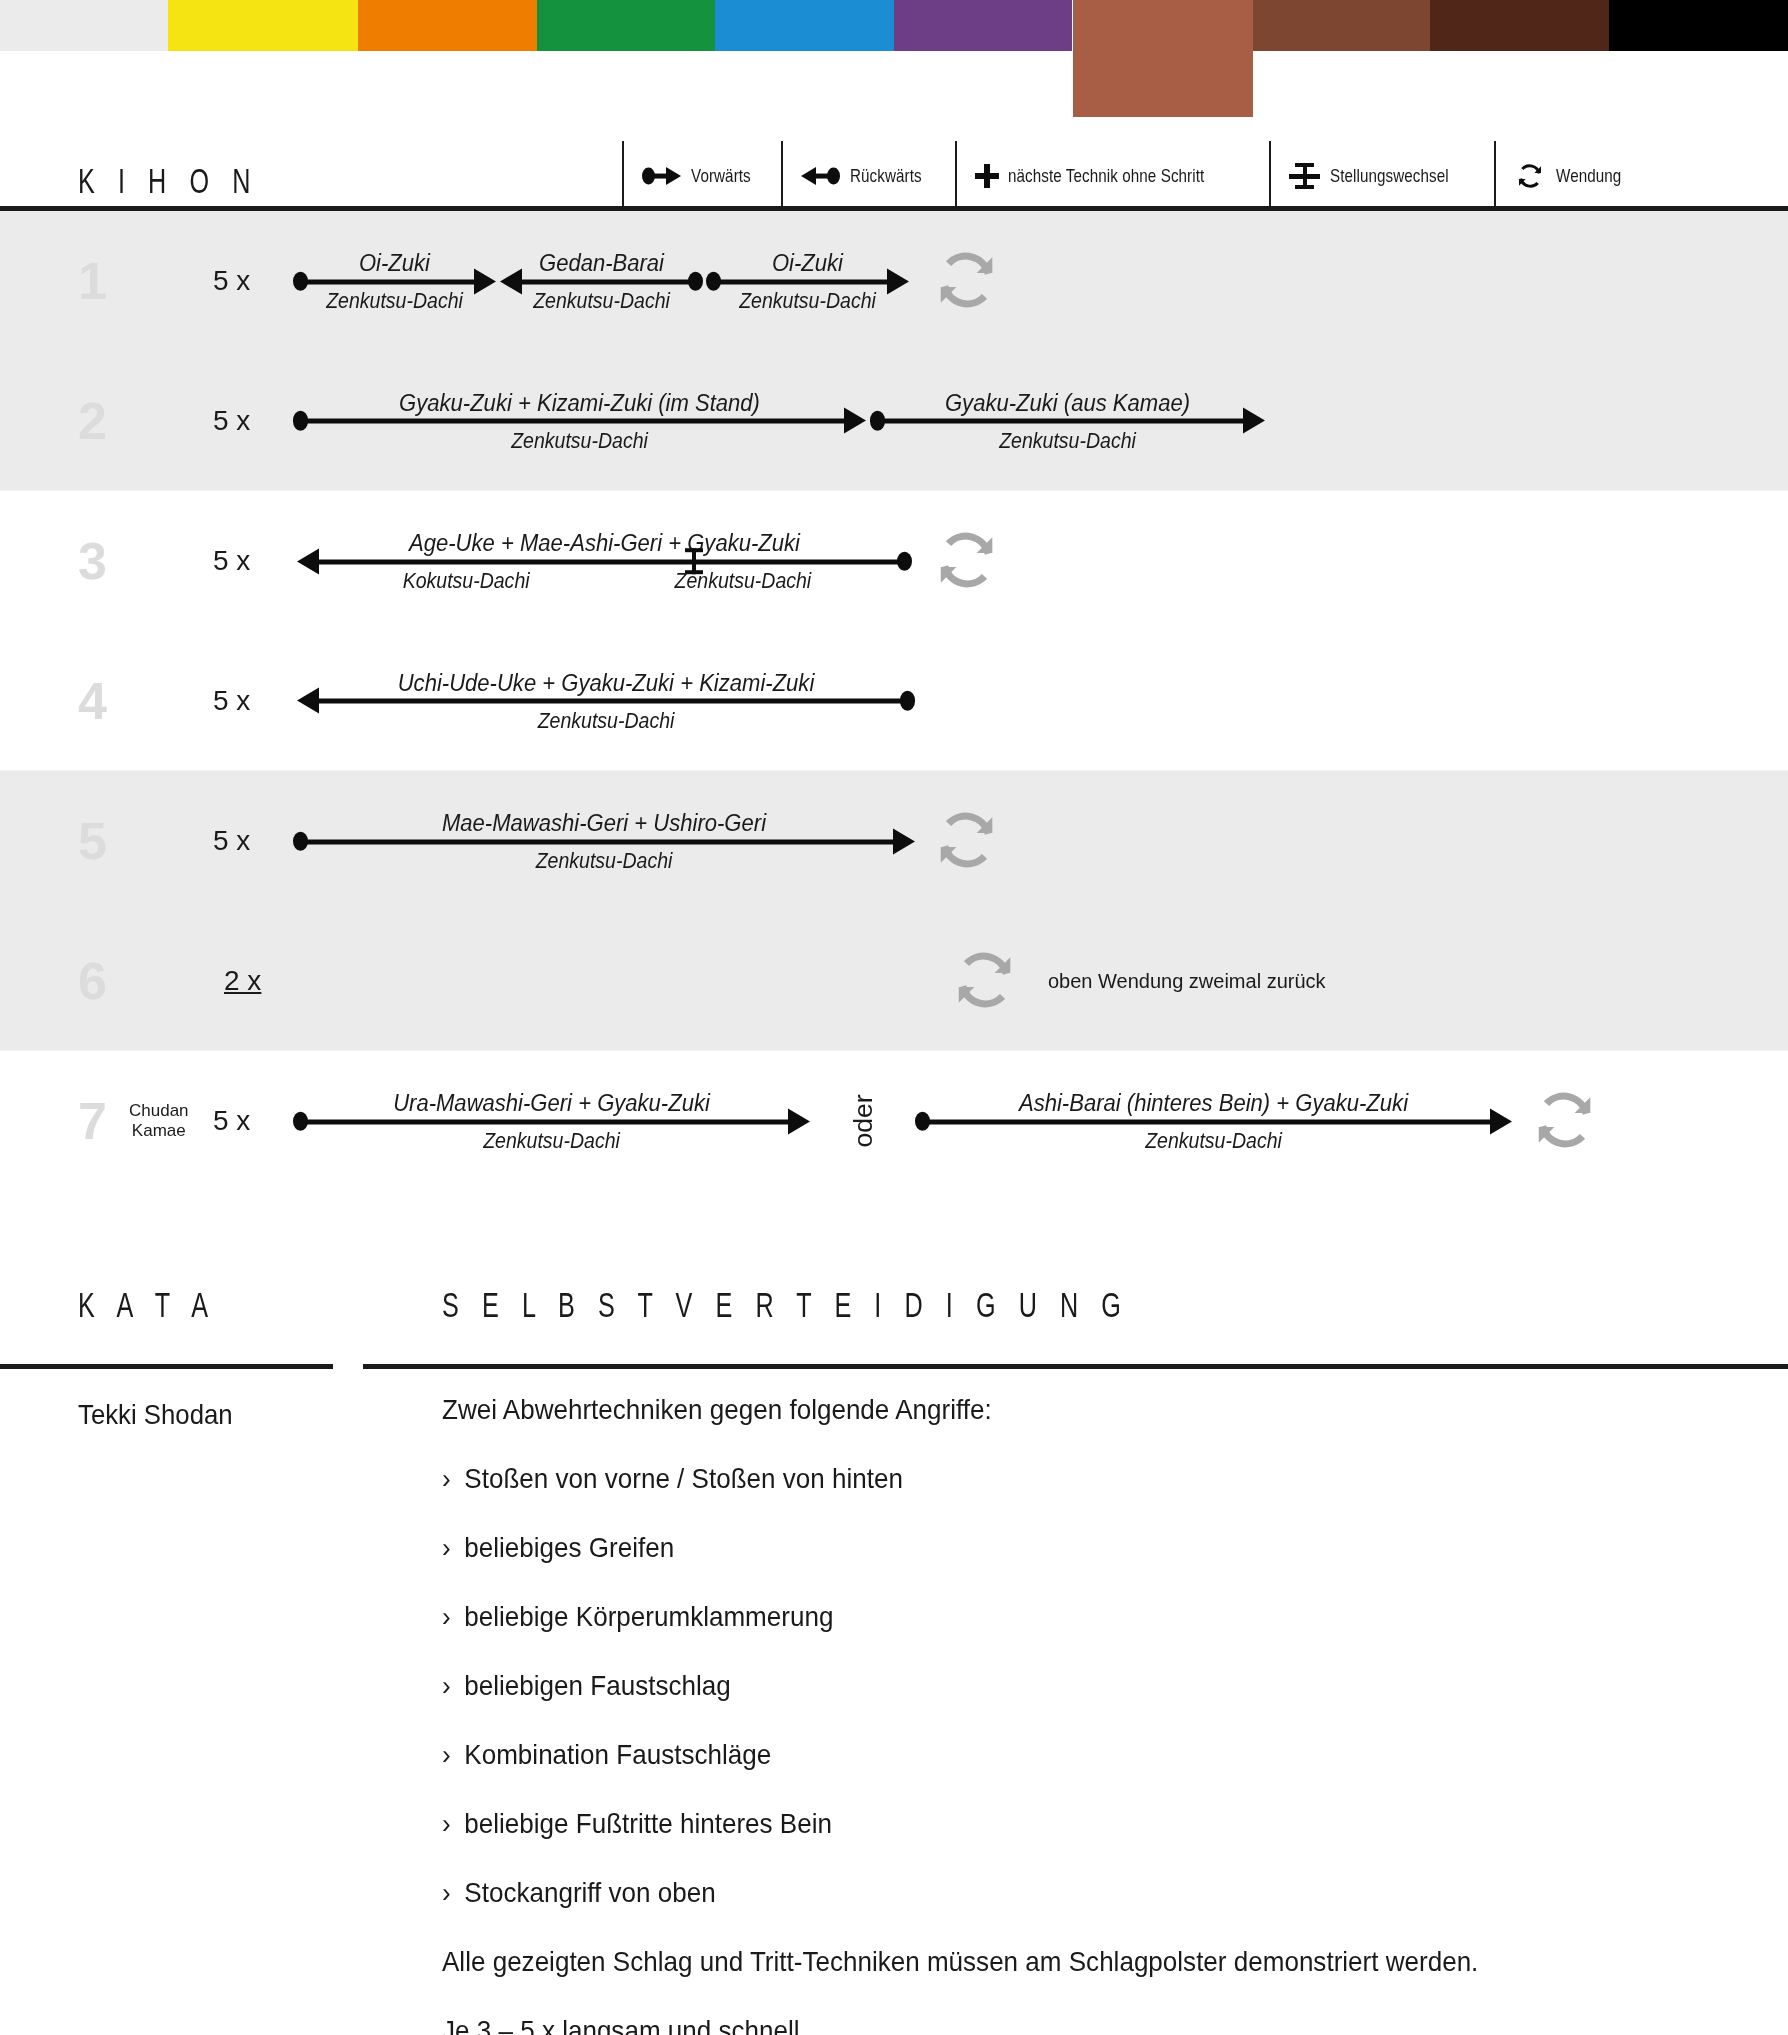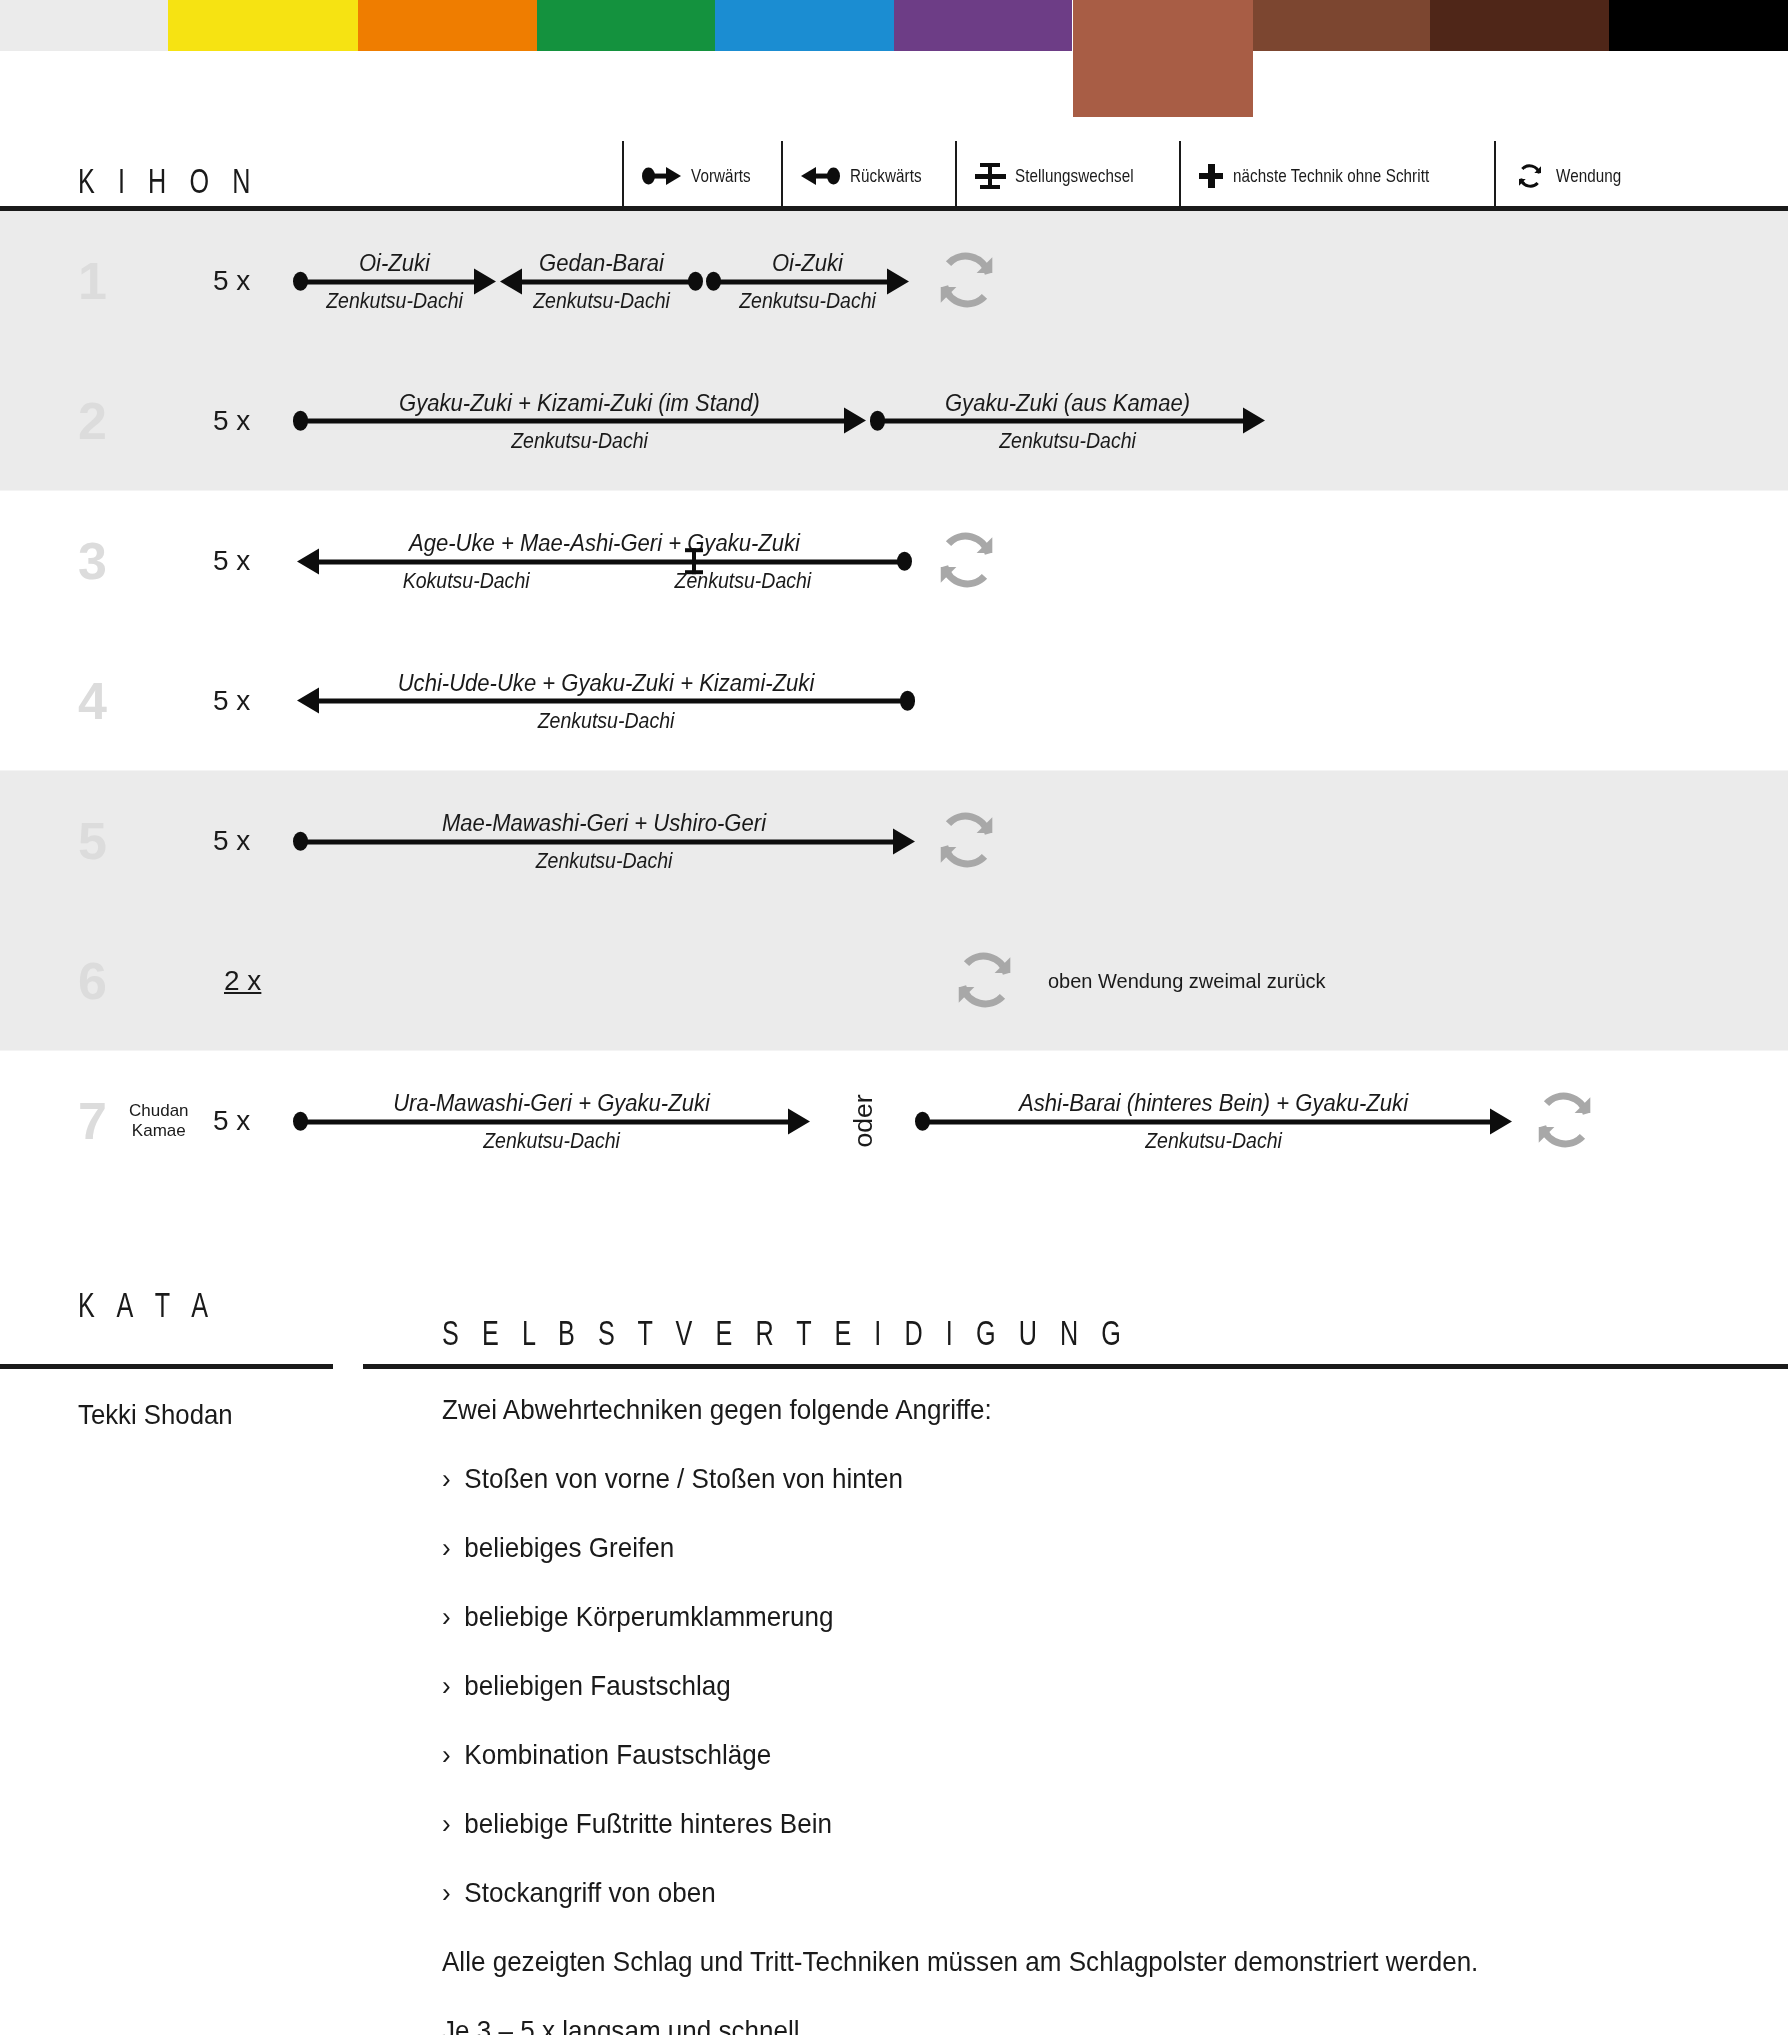--- a/index.html
+++ b/index.html
@@ -249,21 +249,20 @@
   .lower { position: absolute; top: 1272px; left: 0; width: 1789px; }
   #kata-title-wrap {
     position: absolute;
     left: 78px;
     top: 15.4px;
   }
   #sv-title-wrap {
     position: absolute;
     left: 442px;
     top: 15.4px;
-    margin-top: 28px;
   }
   .rule-kata {
     position: absolute;
     left: 0;
     top: 92px;
     width: 333px;
     height: 4.9px;
     background: #1a1a1a;
   }
   .rule-sv {
@@ -349,37 +348,37 @@
           <div style="position: relative; width: 39px; height: 21px;">
             <span style="position:absolute;right:0;top:50%;transform:translateY(-50%);width:12.6px;height:17px;border-radius:50%;background:#0d0d0d"></span>
             <span style="position:absolute;right:9.8px;top:50%;transform:translateY(-50%);width:17px;height:4.9px;background:#0d0d0d"></span>
             <span style="position:absolute;right:24px;top:50%;transform:translateY(-50%);width:0;height:0;border-top:9.8px solid transparent;border-bottom:9.8px solid transparent;border-right:15.4px solid #0d0d0d"></span>
           </div>
         </span>
         <span class="legend-label">Rückwärts</span>
       </div>
       <div class="legend-item">
         <span class="legend-icon">
+          <div style="position: relative; width: 24px; height: 24px;">
+            <span style="position:absolute;left:0;top:9px;width:24px;height:6.3px;background:#0d0d0d"></span>
+            <span style="position:absolute;left:9px;top:0;width:6.3px;height:24px;background:#0d0d0d"></span>
+          </div>
+        </span>
+        <span class="legend-label">nächste Technik ohne Schritt</span>
+      </div>
+      <div class="legend-item">
+        <span class="legend-icon">
           <div style="position: relative; width: 31px; height: 31px;">
             <span style="position:absolute;left:5.6px;top:2.8px;width:19.6px;height:4.2px;background:#0d0d0d"></span>
             <span style="position:absolute;left:0;top:13.3px;width:31px;height:4.9px;background:#0d0d0d"></span>
             <span style="position:absolute;left:5.6px;bottom:2.8px;width:19.6px;height:4.2px;background:#0d0d0d"></span>
             <span style="position:absolute;left:13.3px;top:2.8px;width:4.2px;height:25px;background:#0d0d0d"></span>
           </div>
         </span>
         <span class="legend-label">Stellungswechsel</span>
-      </div>
-      <div class="legend-item">
-        <span class="legend-icon">
-          <div style="position: relative; width: 24px; height: 24px;">
-            <span style="position:absolute;left:0;top:9px;width:24px;height:6.3px;background:#0d0d0d"></span>
-            <span style="position:absolute;left:9px;top:0;width:6.3px;height:24px;background:#0d0d0d"></span>
-          </div>
-        </span>
-        <span class="legend-label">nächste Technik ohne Schritt</span>
       </div>
       <div class="legend-item">
         <span class="legend-icon">
           <svg width="32" height="32" viewBox="0 0 48 48">
             <path d="M38 20 A15 15 0 0 0 12.5 13.5" fill="none" stroke="#0d0d0d" stroke-width="4.6" stroke-linecap="butt"></path>
             <path d="M30.5 19.5 L40.5 19.5 L40.5 9.5 Z" fill="#0d0d0d"></path>
             <path d="M10 28 A15 15 0 0 0 35.5 34.5" fill="none" stroke="#0d0d0d" stroke-width="4.6" stroke-linecap="butt"></path>
             <path d="M17.5 28.5 L7.5 28.5 L7.5 38.5 Z" fill="#0d0d0d"></path>
           </svg>
         </span>

